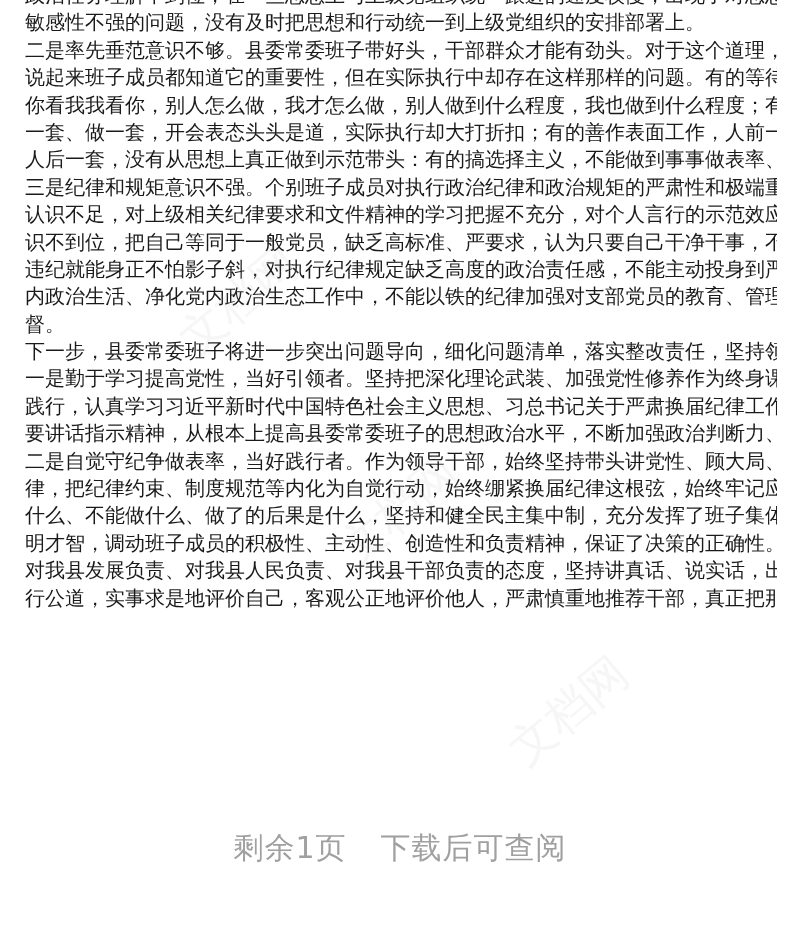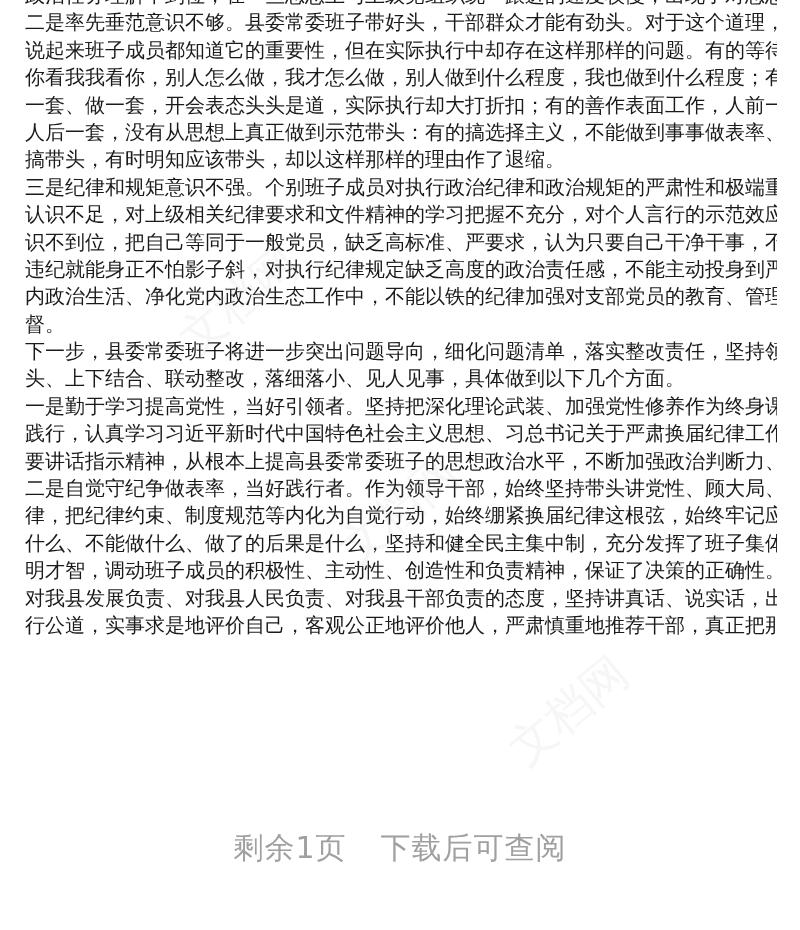--- a/index.html
+++ b/index.html
@@ -52,34 +52,33 @@
       color: #a0a0a0;
       letter-spacing: 1px;
     }
     .more span + span { margin-left: 34px; }
   </style>
 </head>
 <body>
 
 <div class="doc">
   <span class="line">政治任务理解不到位，在一些思想上与上级党组织统一跟进的速度较慢，出现了对思想政治</span>
+  <span class="line last">敏感性不强的问题，没有及时把思想和行动统一到上级党组织的安排部署上。</span>
   <span class="line">二是率先垂范意识不够。县委常委班子带好头，干部群众才能有劲头。对于这个道理，虽然</span>
   <span class="line">说起来班子成员都知道它的重要性，但在实际执行中却存在这样那样的问题。有的等待观望、</span>
   <span class="line">你看我我看你，别人怎么做，我才怎么做，别人做到什么程度，我也做到什么程度；有的说</span>
   <span class="line">一套、做一套，开会表态头头是道，实际执行却大打折扣；有的善作表面工作，人前一套、</span>
   <span class="line">人后一套，没有从思想上真正做到示范带头：有的搞选择主义，不能做到事事做表率、事事</span>
-  <span class="line last">搞带头，有时明知应该带头，却以这样那样的理由作了退缩。</span>
   <span class="line">三是纪律和规矩意识不强。个别班子成员对执行政治纪律和政治规矩的严肃性和极端重要性</span>
   <span class="line">认识不足，对上级相关纪律要求和文件精神的学习把握不充分，对个人言行的示范效应的认</span>
   <span class="line">识不到位，把自己等同于一般党员，缺乏高标准、严要求，认为只要自己干净干事，不违法</span>
   <span class="line">违纪就能身正不怕影子斜，对执行纪律规定缺乏高度的政治责任感，不能主动投身到严肃党</span>
   <span class="line">内政治生活、净化党内政治生态工作中，不能以铁的纪律加强对支部党员的教育、管理和监</span>
   <span class="line last">督。</span>
   <span class="line">下一步，县委常委班子将进一步突出问题导向，细化问题清单，落实整改责任，坚持领导带</span>
-  <span class="line last">头、上下结合、联动整改，落细落小、见人见事，具体做到以下几个方面。</span>
   <span class="line">一是勤于学习提高党性，当好引领者。坚持把深化理论武装、加强党性修养作为终身课题来</span>
   <span class="line">践行，认真学习习近平新时代中国特色社会主义思想、习总书记关于严肃换届纪律工作的重</span>
   <span class="line">要讲话指示精神，从根本上提高县委常委班子的思想政治水平，不断加强政治判断力、政治</span>
   <span class="line">二是自觉守纪争做表率，当好践行者。作为领导干部，始终坚持带头讲党性、顾大局、守纪</span>
   <span class="line">律，把纪律约束、制度规范等内化为自觉行动，始终绷紧换届纪律这根弦，始终牢记应该做</span>
   <span class="line">什么、不能做什么、做了的后果是什么，坚持和健全民主集中制，充分发挥了班子集体的聪</span>
   <span class="line">明才智，调动班子成员的积极性、主动性、创造性和负责精神，保证了决策的正确性。本着</span>
   <span class="line">对我县发展负责、对我县人民负责、对我县干部负责的态度，坚持讲真话、说实话，出公心、</span>
   <span class="line">行公道，实事求是地评价自己，客观公正地评价他人，严肃慎重地推荐干部，真正把那些用</span>
 </div>

